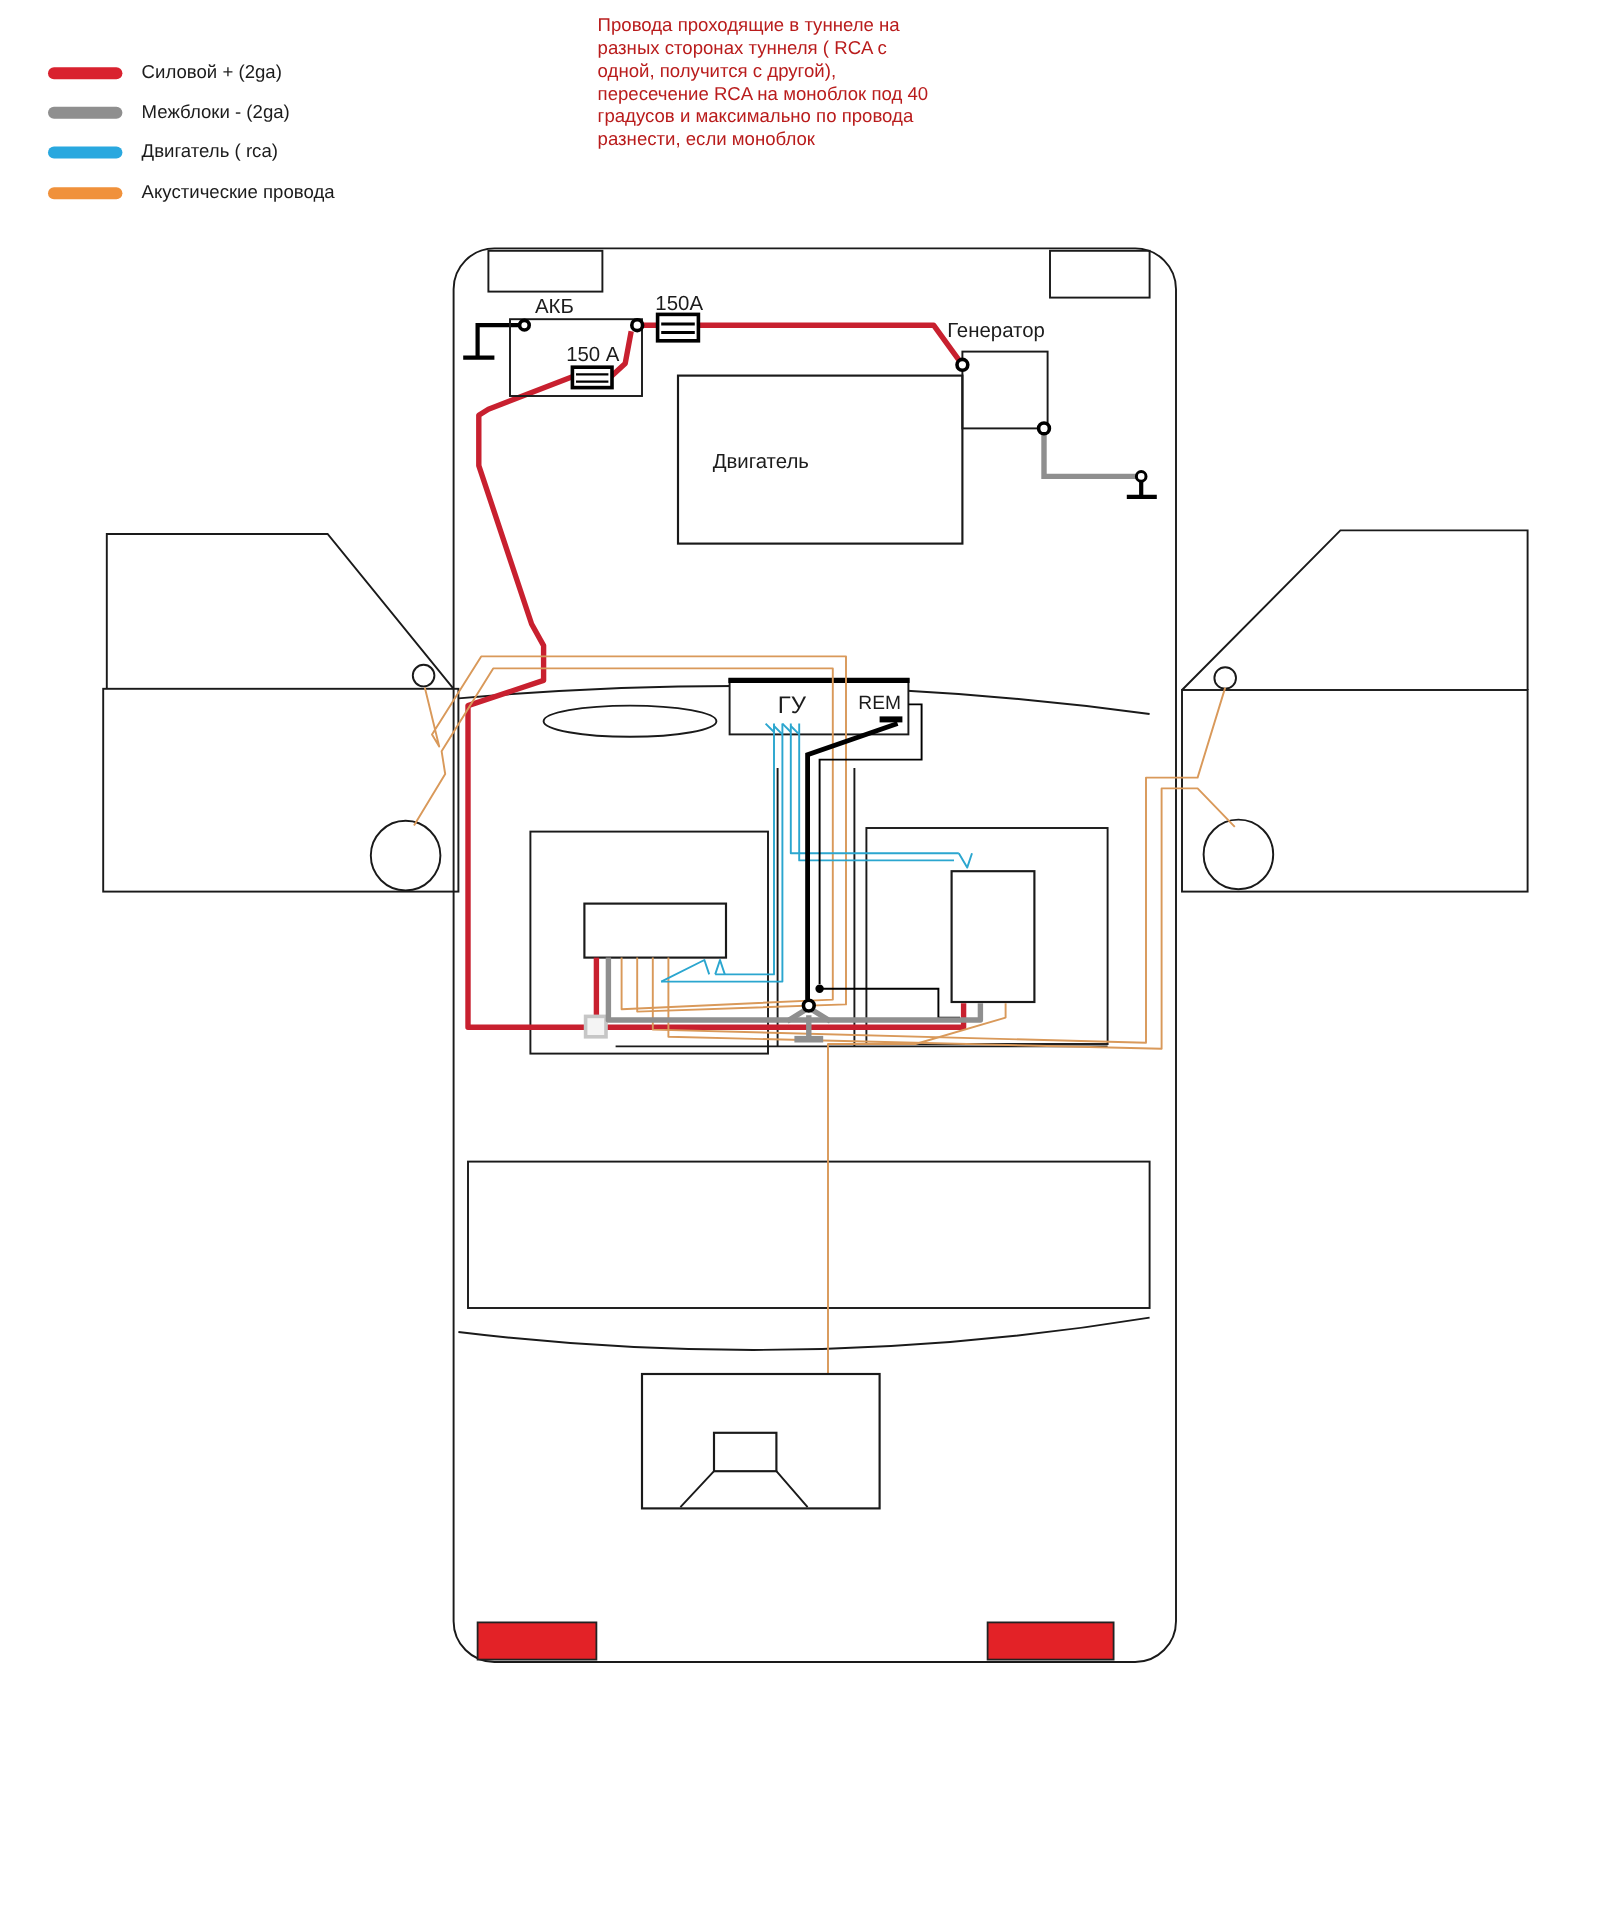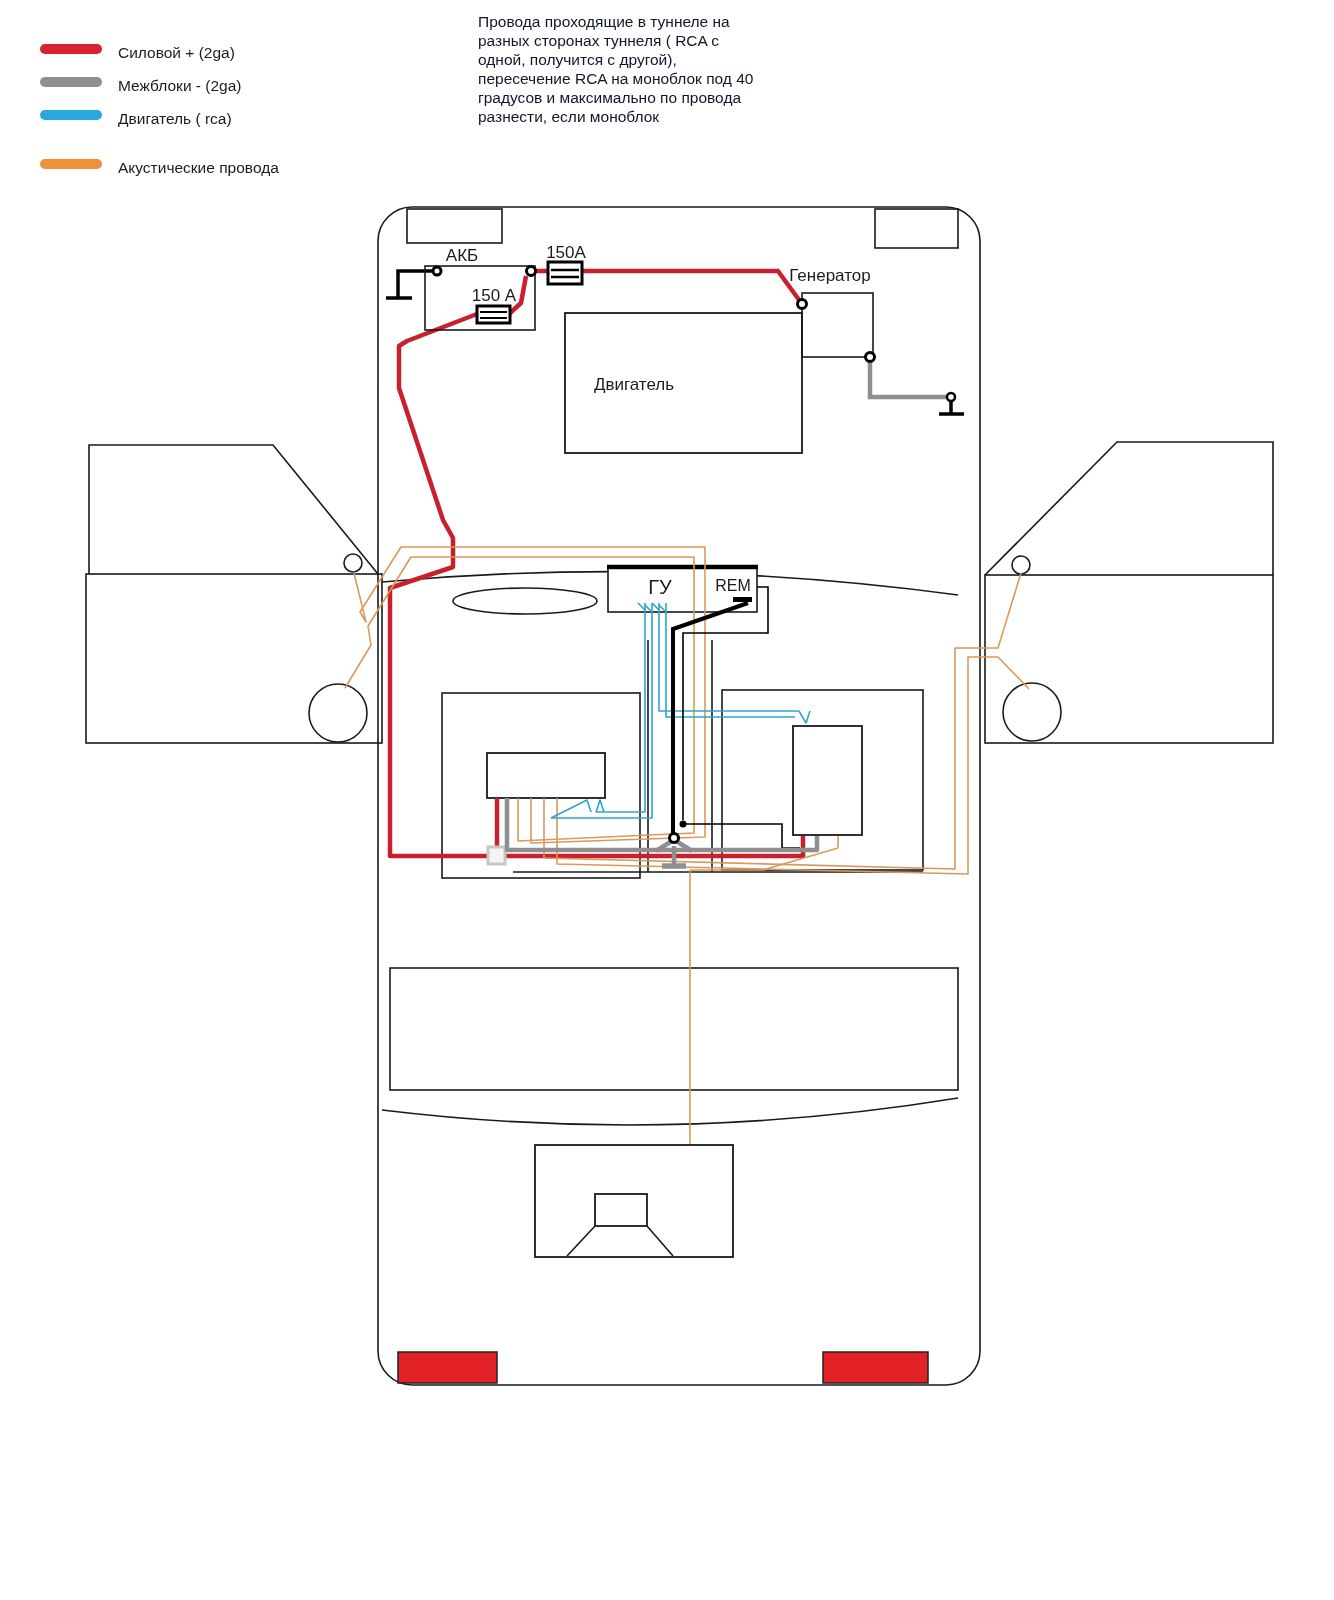--- a/index.html
+++ b/index.html
@@ -1,20 +1,20 @@
 <!DOCTYPE html>
 <html><head>
 <meta charset="utf-8">
 <style>
   html,body{margin:0;padding:0;background:#fff;}
   body{width:1334px;height:1600px;position:relative;font-family:"Liberation Sans",sans-serif;color:#1a1a1a;overflow:hidden;}
-  .note{position:absolute;left:478px;top:12px;font-size:15.5px;line-height:19px;color:#0f172a;}
+  .note{position:absolute;left:498px;top:12px;font-size:15.5px;line-height:19px;color:#b91c1c;}
   .note div{white-space:nowrap;}
   .legend{position:absolute;left:40px;top:44px;}
-  .legend-row{display:flex;height:33px;}
+  .legend-row{display:flex;align-items:center;height:33px;}
   .swatch{width:62px;height:10px;border-radius:5px;margin-right:16px;flex:0 0 auto;}
   .legend-label{font-size:15.5px;color:#1c1c1c;white-space:nowrap;}
   .sw-red{background:#d9222f;}
   .sw-gray{background:#8f8f8f;}
   .sw-blue{background:#29a8df;}
   .sw-orange{background:#f0913b;}
   svg{position:absolute;left:0;top:0;}
   svg text{font-family:"Liberation Sans",sans-serif;fill:#1c1c1c;}
 </style>
 </head>
@@ -35,21 +35,21 @@
     <span class="legend-label">Силовой + (2ga)</span>
   </div>
   <div class="legend-row">
     <span class="swatch sw-gray"></span>
     <span class="legend-label">Межблоки - (2ga)</span>
   </div>
   <div class="legend-row">
     <span class="swatch sw-blue"></span>
     <span class="legend-label">Двигатель ( rca)</span>
   </div>
-  <div class="legend-row" style="margin-top:16px;">
+  <div class="legend-row" style="margin-top:1px;">
     <span class="swatch sw-orange"></span>
     <span class="legend-label">Акустические провода</span>
   </div>
 </div>
 
 <svg width="1334" height="1600" viewBox="0 0 1334 1600">
 
   <g fill="none" stroke="#1a1a1a" stroke-width="1.6">
     <rect x="378" y="207" width="602" height="1178" rx="34"></rect>
     <rect x="407" y="209" width="95" height="34"></rect>

